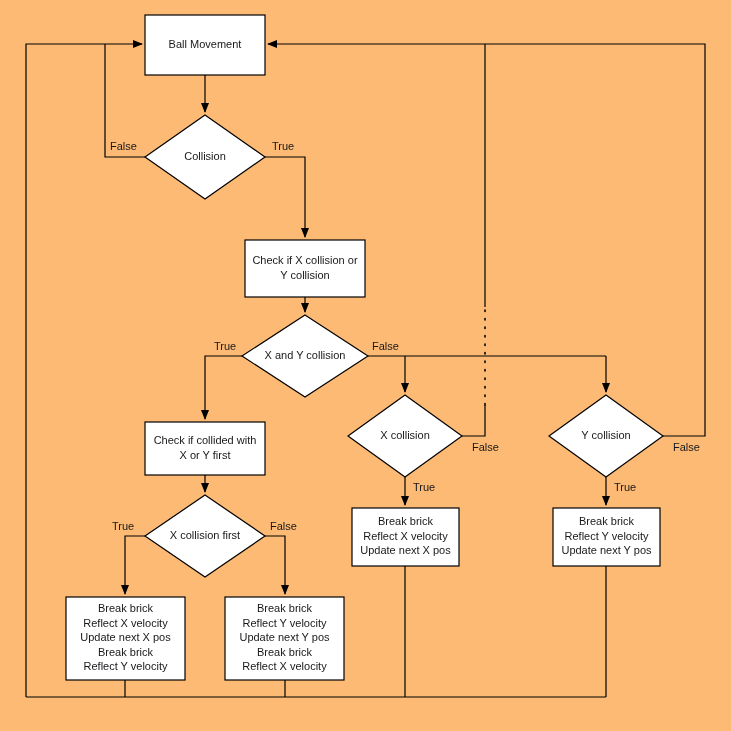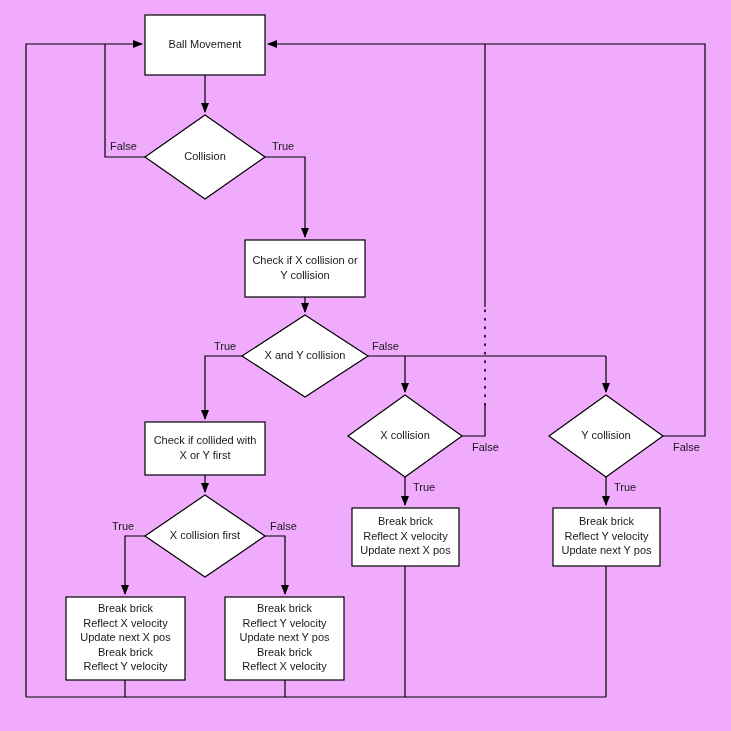--- a/index.html
+++ b/index.html
@@ -7,21 +7,21 @@
     padding: 0;
     background: #ffffff;
   }
   body {
     font-family: "Liberation Sans", sans-serif;
   }
   #canvas {
     position: relative;
     width: 731px;
     height: 731px;
-    background: #f0abfc;
+    background: #fdba74;
     overflow: hidden;
   }
   #canvas svg {
     position: absolute;
     top: 0;
     left: 0;
   }
   .nodeText {
     font-family: "Liberation Sans", sans-serif;
     font-size: 11px;

